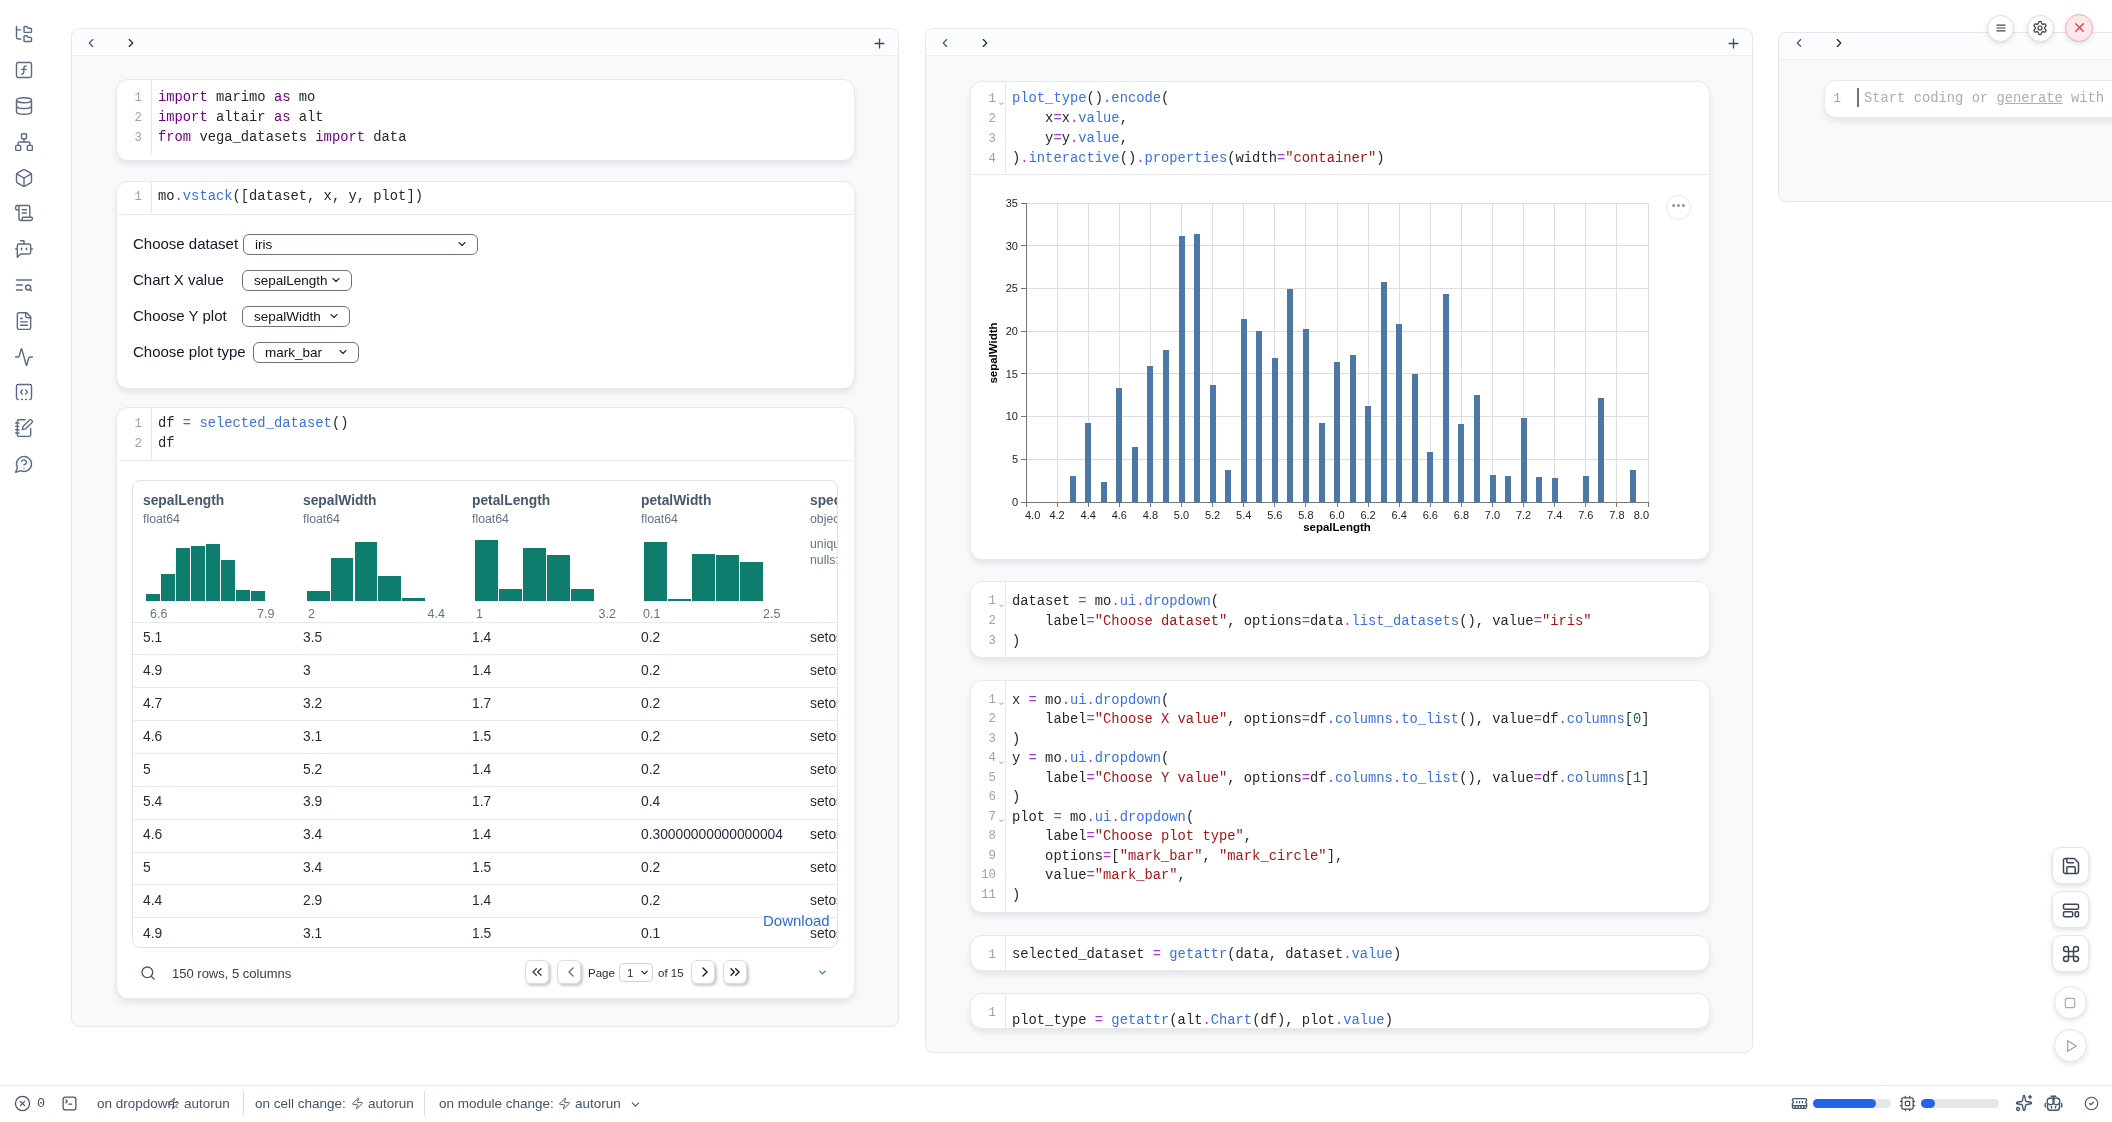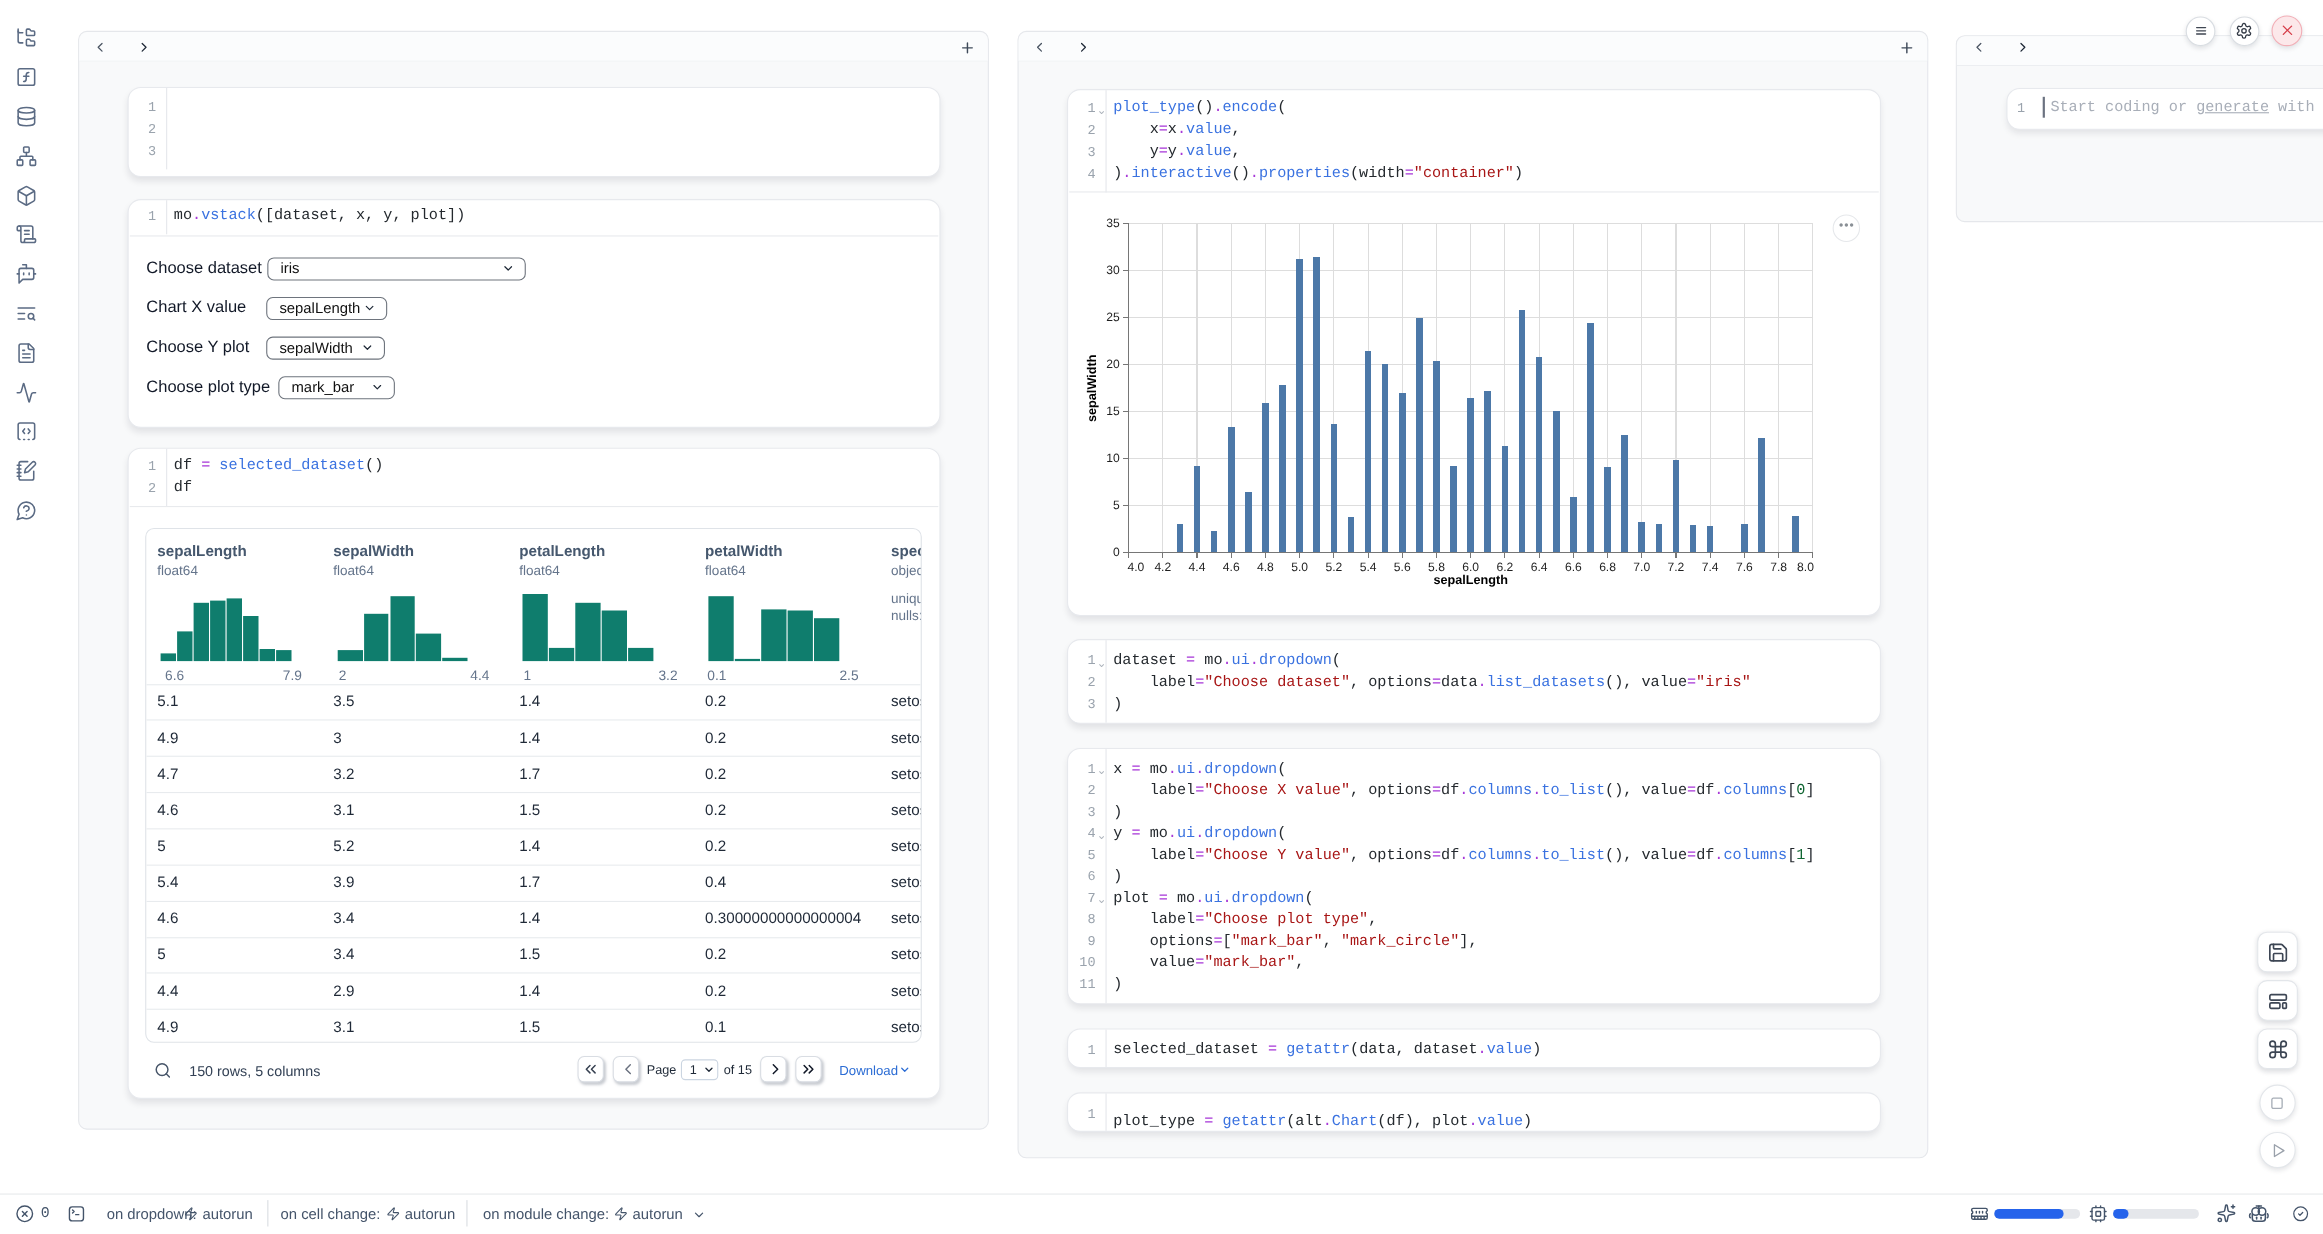--- a/index.html
+++ b/index.html
@@ -148,20 +148,21 @@
   </div>
 <svg class="abs" style="left:1792px;top:36px" width="14" height="14" viewBox="0 0 24 24" fill="none" stroke="#4b5563" stroke-width="2" stroke-linecap="round" stroke-linejoin="round">
     <path d="m15 18-6-6 6-6"></path>
   </svg>
 <svg class="abs" style="left:1832px;top:36px" width="14" height="14" viewBox="0 0 24 24" fill="none" stroke="#1f2937" stroke-width="2" stroke-linecap="round" stroke-linejoin="round">
     <path d="m9 18 6-6-6-6"></path>
   </svg>
 <div class="cell" style="left:116px;top:79px;width:739px;height:82px">
     <div class="gut" style="left:0;top:8px;width:25px;line-height:20px">1<br>2<br>3</div>
     <div class="gdiv" style="left:34px;top:0px;height:74px"></div>
+    <div class="code" style="left:41px;top:8px;line-height:20px"><span class="kw">import</span> marimo <span class="kw">as</span> mo<br><span class="kw">import</span> altair <span class="kw">as</span> alt<br><span class="kw">from</span> vega_datasets <span class="kw">import</span> data</div>
   </div>
 <div class="cell" style="left:116px;top:181px;width:739px;height:208px">
     <div class="gut" style="left:0;top:5px;width:25px;line-height:20px">1</div>
     <div class="gdiv" style="left:34px;top:0px;height:31px"></div>
     <div class="code" style="left:41px;top:5px;line-height:20px">mo<span class="op">.</span><span class="fn">vstack</span>([dataset, x, y, plot])</div>
     <div class="odiv" style="top:32px"></div>
   </div>
 <div class="lbl" style="left:133px;top:235px">Choose dataset</div>
 <div class="sel" style="left:243px;top:233.5px;width:235px;height:21px">
     <span>iris</span>
@@ -326,21 +327,21 @@
 <div class="ftxt" style="left:658px;top:967px;font-size:11.5px;color:#1f2937">of 15</div>
 <div class="pgbtn" style="left:691px;top:960px"></div>
 <svg class="abs" style="left:697px;top:964px" width="16" height="16" viewBox="0 0 24 24" fill="none" stroke="#111827" stroke-width="2" stroke-linecap="round" stroke-linejoin="round">
     <path d="m9 18 6-6-6-6"></path>
   </svg>
 <div class="pgbtn" style="left:723px;top:960px"></div>
 <svg class="abs" style="left:727px;top:964px" width="16" height="16" viewBox="0 0 24 24" fill="none" stroke="#111827" stroke-width="2" stroke-linecap="round" stroke-linejoin="round">
     <path d="m6 17 5-5-5-5"></path>
     <path d="m13 17 5-5-5-5"></path>
   </svg>
-<div class="ftxt" style="left:763px;top:966px;font-size:12px;color:#2b6cd4">Download</div>
+<div class="ftxt" style="left:763px;top:912px;font-size:15px;color:#2b6cd4">Download</div>
 <svg class="abs" style="left:817px;top:967px" width="11" height="11" viewBox="0 0 24 24" fill="none" stroke="#2b6cd4" stroke-width="2.4" stroke-linecap="round" stroke-linejoin="round">
     <path d="m6 9 6 6 6-6"></path>
   </svg>
 <div class="cell" style="left:970px;top:81px;width:740px;height:479px">
     <div class="gut" style="left:0;top:7px;width:25px;line-height:20px">1<br>2<br>3<br>4</div>
     <div class="abs" style="left:26px;top:8.5px;line-height:20px;font-size:10.5px;color:#aab1ba">⌄</div>
     <div class="gdiv" style="left:34px;top:0px;height:93px"></div>
     <div class="code" style="left:41px;top:7px;line-height:20px"><span class="fn">plot_type</span>()<span class="op">.</span><span class="fn">encode</span>(<br>    x<span class="op">=</span>x<span class="op">.</span><span class="fn">value</span>,<br>    y<span class="op">=</span>y<span class="op">.</span><span class="fn">value</span>,<br>)<span class="op">.</span><span class="fn">interactive</span>()<span class="op">.</span><span class="fn">properties</span>(width<span class="op">=</span><span class="st">"container"</span>)</div>
     <div class="odiv" style="top:92px"></div>
   </div>

